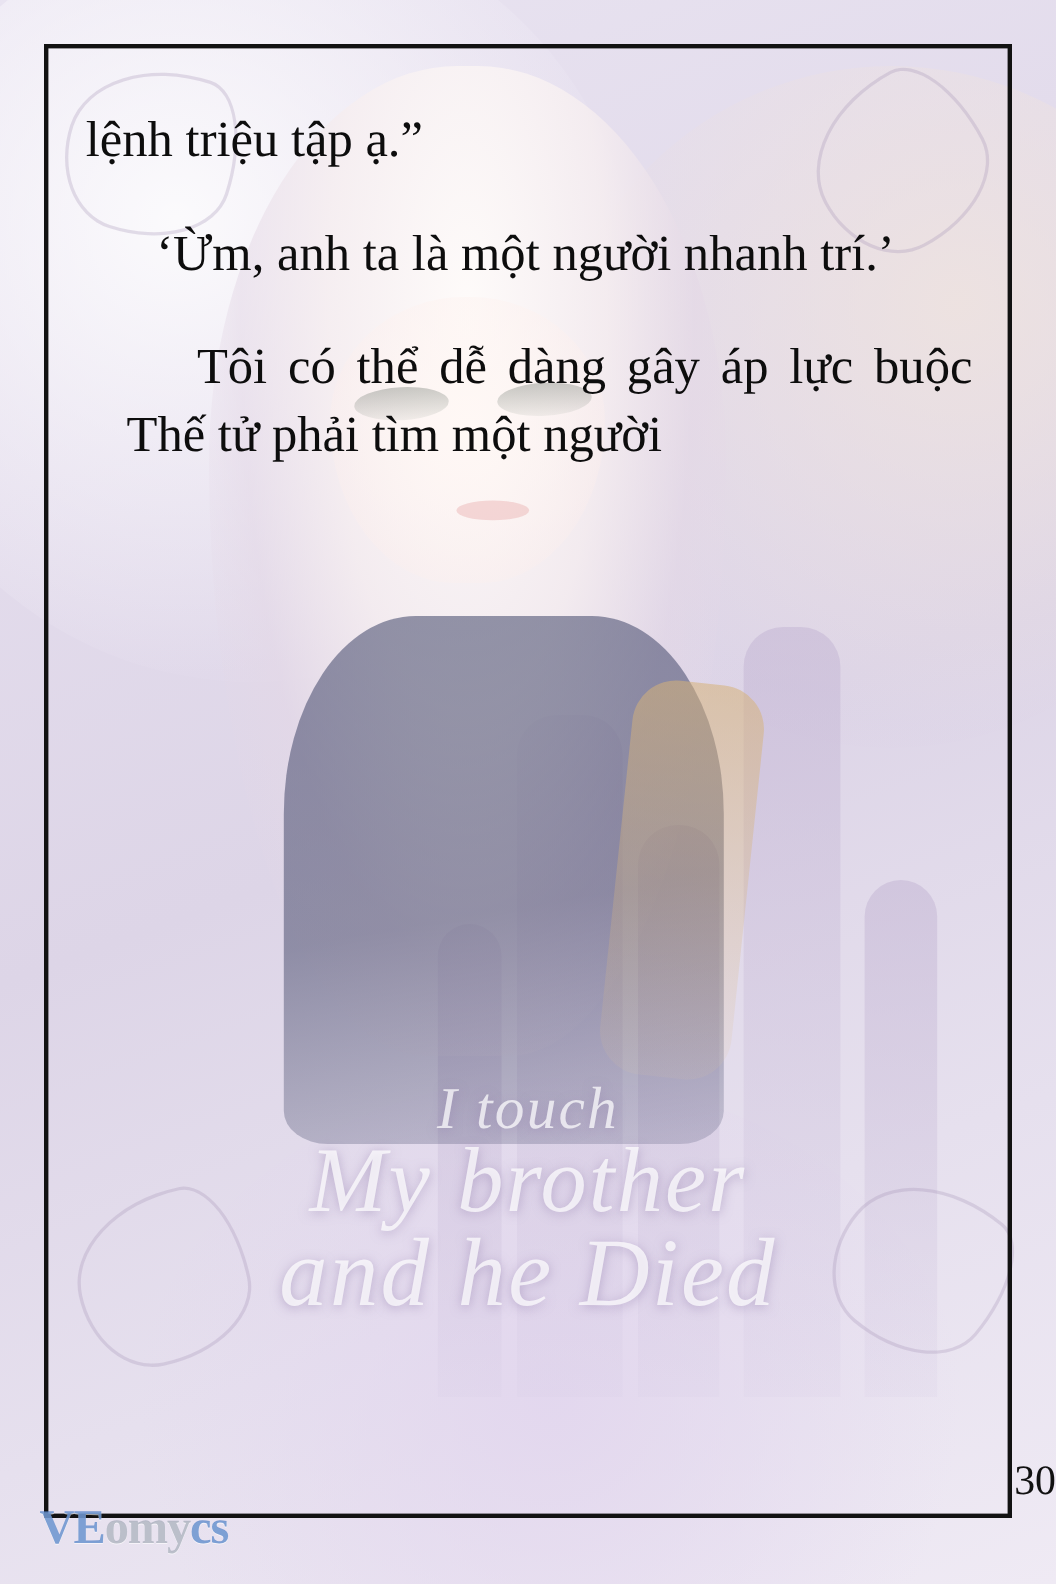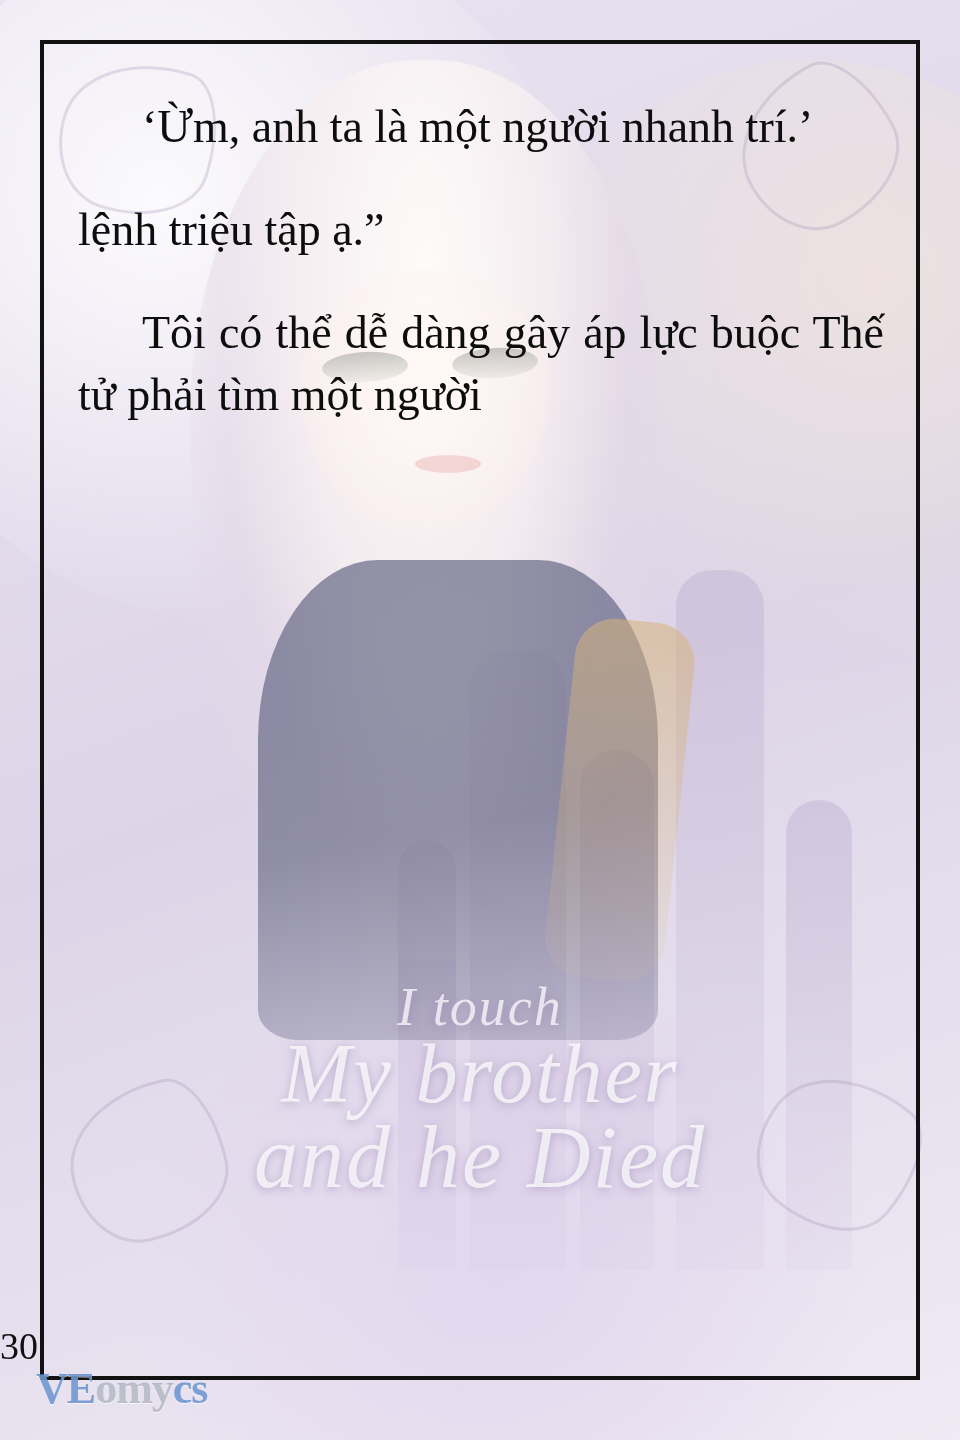--- a/index.html
+++ b/index.html
@@ -169,30 +169,31 @@
     font-family: "Liberation Serif", serif;
     font-size: 46px;
     line-height: 1.33;
     color: #0d0d0d;
     margin: 0 0 42px 0;
     text-align: justify;
     text-justify: inter-word;
   }
   .para.no-indent { text-indent: 0; }
   .para.indent { text-indent: 64px; }
-  .para.last { margin-bottom: 0; }
+  .para.last { margin-bottom: 0; margin-left: 37px; }
 
   .page-number {
     position: absolute;
     left: 0; right: 0;
     bottom: 72px;
-    text-align: left;
+    text-align: right;
     font-family: "Liberation Serif", serif;
     font-size: 38px;
     color: #111;
+    padding-left: 36px;
   }
 
   
   .watermark {
     position: absolute;
     left: 36px;
     bottom: 26px;
     font-family: Liberation Serif, serif;
     font-weight: bold;
     font-size: 44px;
@@ -237,22 +238,22 @@
 
   <div class="art-title">
     <div class="line1">I touch</div>
     <div class="line2">My brother</div>
     <div class="line3">and he Died</div>
   </div>
 
   <div class="frame"></div>
 
   <div class="content">
+    <p class="para no-indent">lệnh triệu tập ạ.”</p>
     <p class="para indent">‘Ừm, anh ta là một người nhanh trí.’</p>
-    <p class="para no-indent">lệnh triệu tập ạ.”</p>
     <p class="para indent last">Tôi có thể dễ dàng gây áp lực buộc Thế tử phải tìm một người</p>
   </div>
 
   <div class="page-number">30</div>
 
   <div class="watermark">
     <span class="w-blue">VE</span><span class="w-grey">omy</span><span class="w-blue">cs</span>
   </div>
 
 </div>

